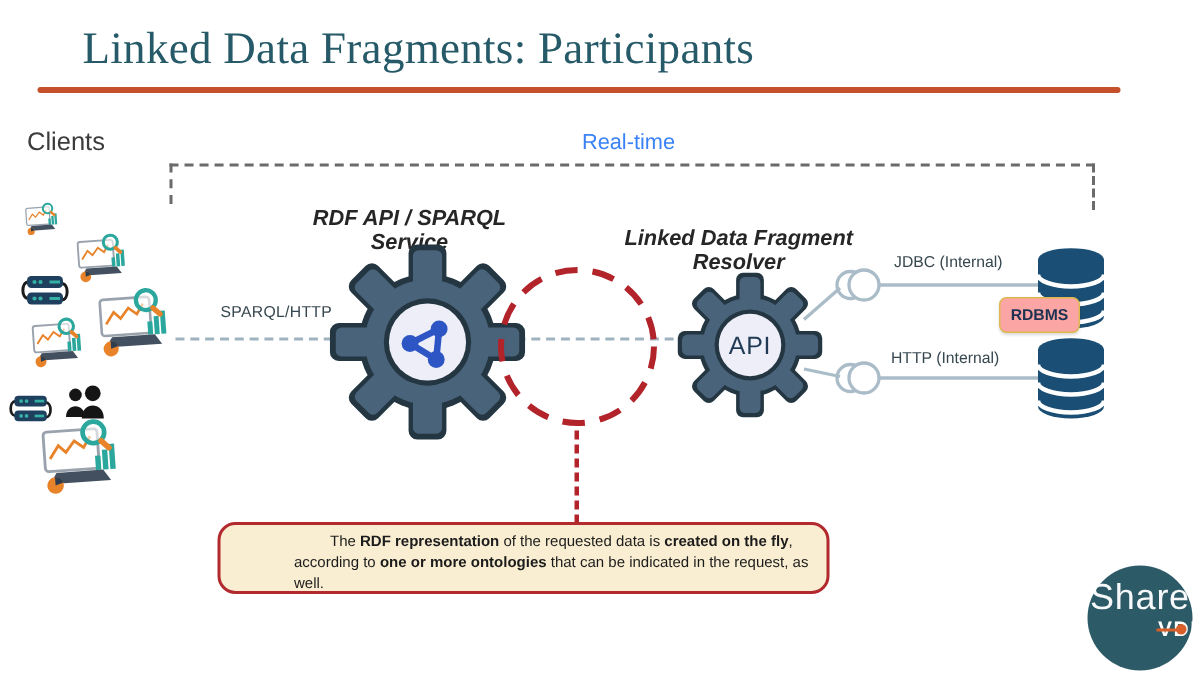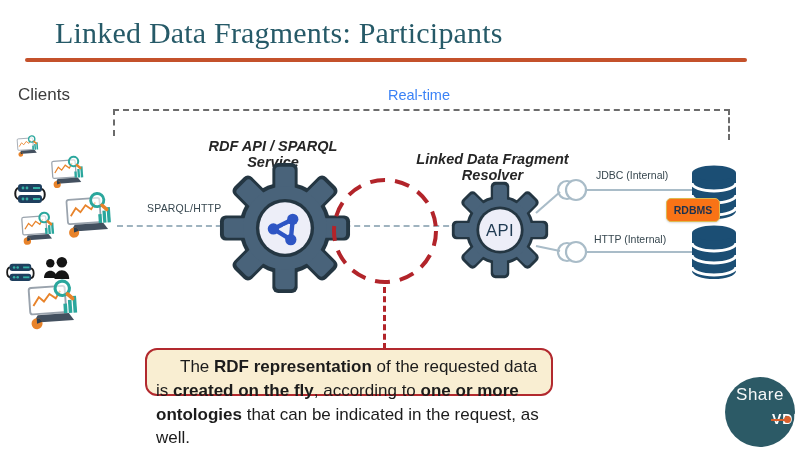--- a/index.html
+++ b/index.html
@@ -23,31 +23,31 @@
   #clients-svg{left:0;top:130px;z-index:2;}
   #gear-left{left:219px;top:162px;z-index:3;}
   #gear-right{left:450px;top:180px;z-index:3;}
   #red-circle{left:329px;top:175px;z-index:5;}
   #red-vline{left:383px;top:287px;height:62px;border-left:3px dashed #b2242a;z-index:4;}
   #links-svg{left:528px;top:158px;z-index:2;}
   #jdbc-label{left:596px;top:169px;font-size:10.5px;color:#37474f;z-index:3;}
   #httpint-label{left:594px;top:233px;font-size:10.5px;color:#37474f;z-index:3;}
   #db1{left:690px;top:164px;z-index:2;}
   #db2{left:690px;top:224px;z-index:2;}
-  .tagbox{background:#f97316;border:1.8px solid #ddb84f;border-radius:5px;z-index:6;
+  .tagbox{background:#fca5a5;border:1.8px solid #ddb84f;border-radius:5px;z-index:6;
           display:flex;align-items:center;justify-content:center;font-size:10.5px;
           font-weight:600;color:#1c3250;box-shadow:0 1px 2px rgba(0,0,0,.15);}
   #rdbms-box{left:666px;top:198px;width:52px;height:22px;}
   #search-box{left:641px;top:257px;width:78px;height:23px;}
   #note-box{left:145px;top:348px;width:408px;height:48px;background:#f9eed2;
             border:2.5px solid #b2292e;border-radius:12px;padding:5px 9px 0 9px;
             box-sizing:border-box;z-index:6;}
-  #note-text{font-size:17px;line-height:1.4;color:#1c1c1c;text-indent:24px;}
+  #note-text{font-size:10px;line-height:1.4;color:#1c1c1c;text-indent:24px;margin-left:40px;}
   #logo{left:725px;top:377px;width:70px;height:70px;border-radius:50%;background:#2c5a66;z-index:2;}
-  .logo-share{position:absolute;left:0;right:0;top:8px;text-align:center;font-size:17px;
+  .logo-share{position:absolute;left:0;right:0;top:8px;text-align:center;font-size:24px;
               color:rgba(255,255,255,.96);font-weight:400;letter-spacing:.5px;}
   .logo-vde{position:absolute;left:12px;top:34px;font-size:14px;font-weight:bold;color:#fff;letter-spacing:1px;margin-left:35px;}
   .logo-line{position:absolute;left:46px;top:42px;width:16px;height:2px;background:#d95f2b;}
   .logo-dot{position:absolute;left:59px;top:39px;width:7px;height:7px;border-radius:50%;background:#d95f2b;}
 </style>
 </head>
 <body>
 
 <div id="slide">
 

